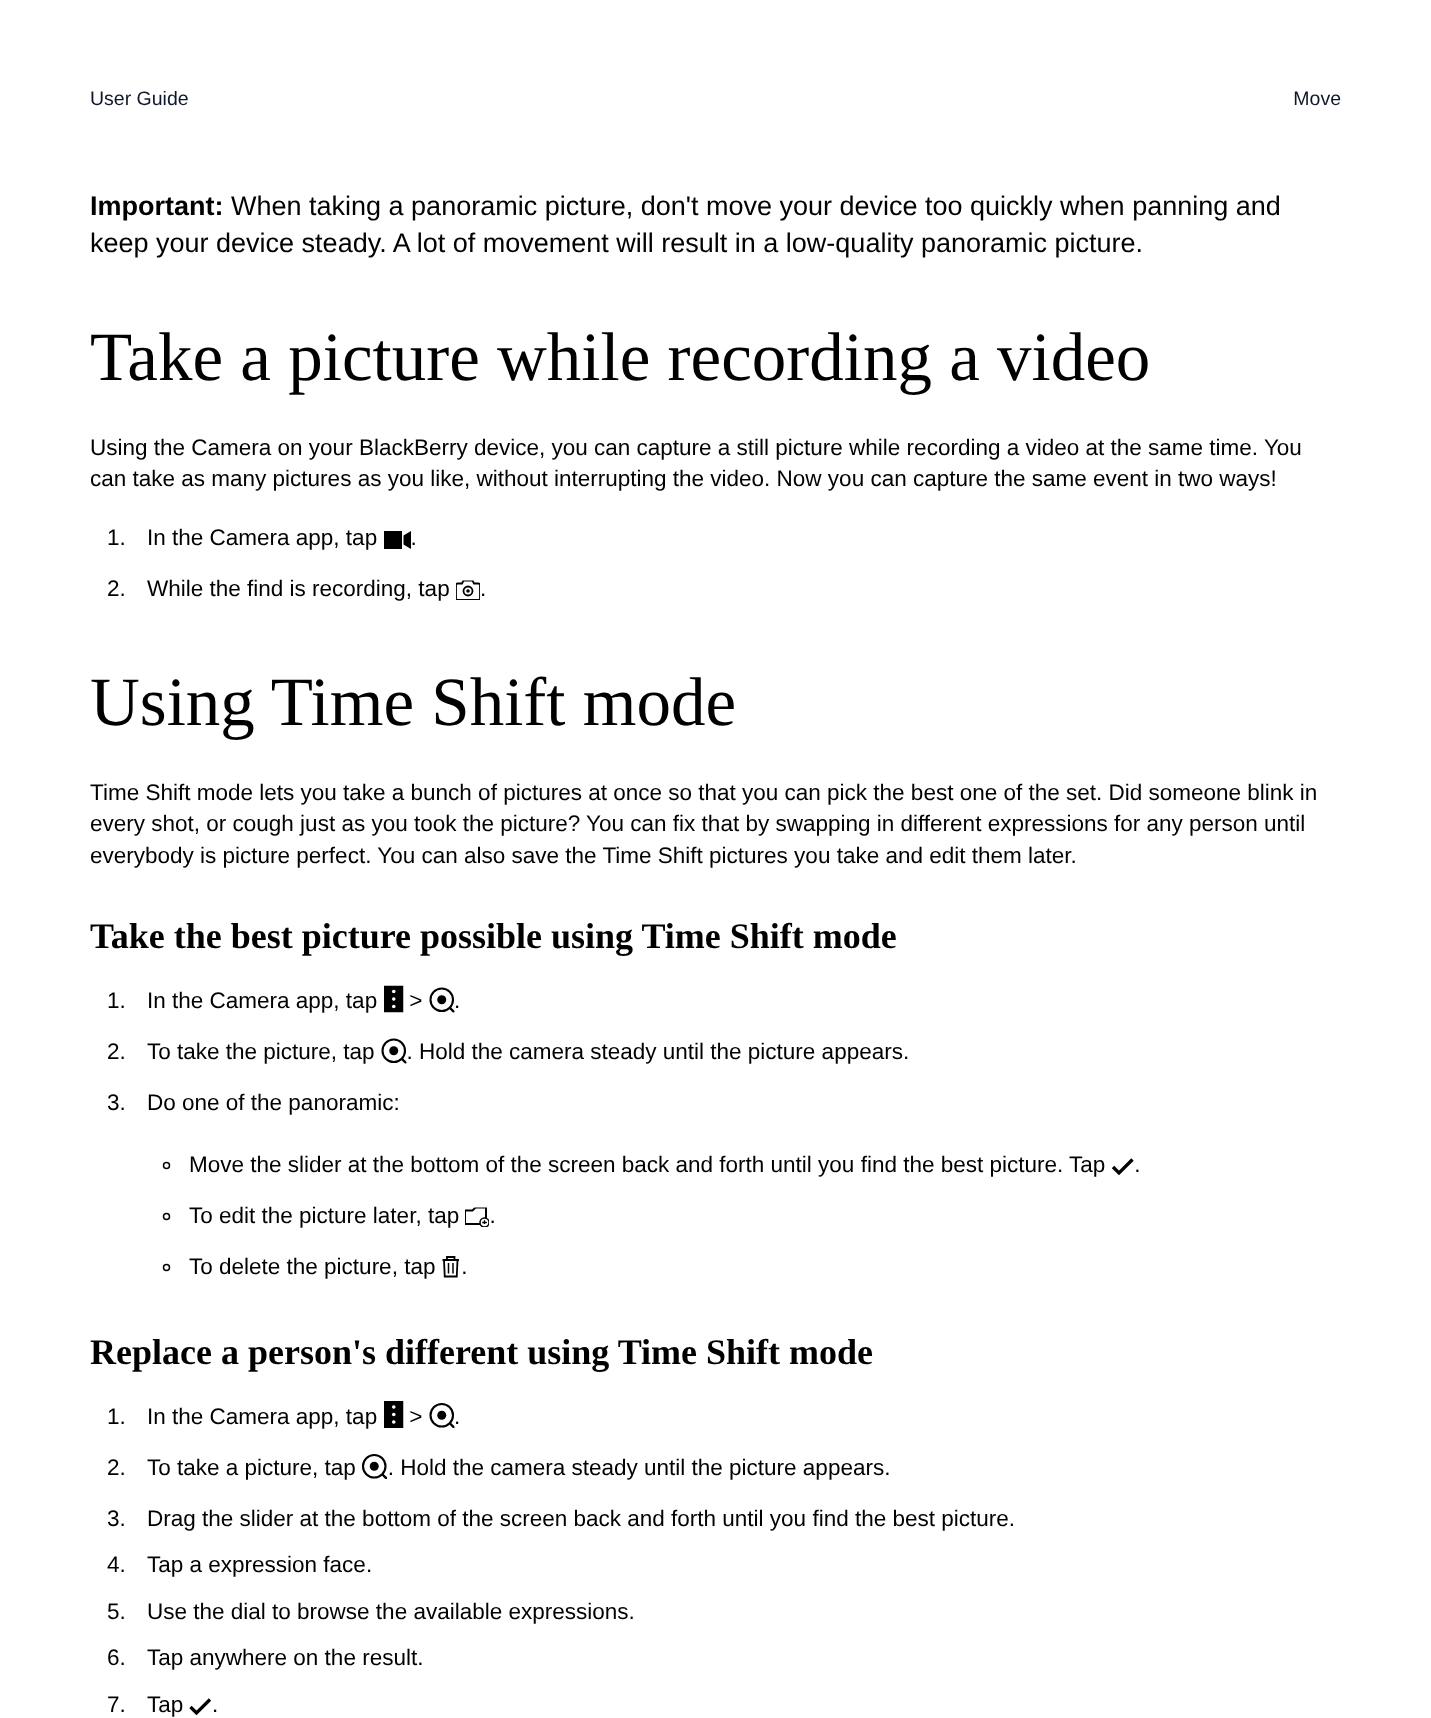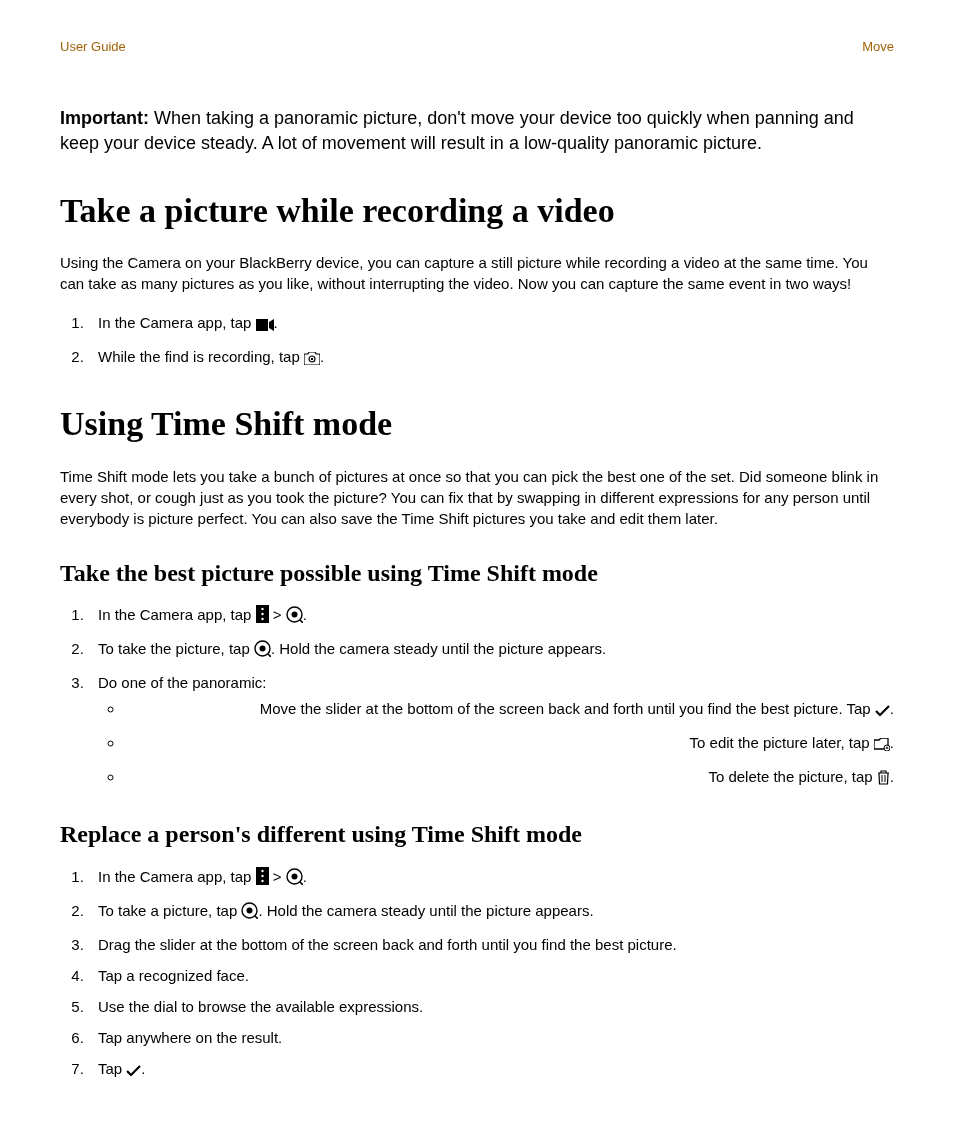--- a/index.html
+++ b/index.html
@@ -9,53 +9,53 @@
     margin: 0;
     padding: 38px 60px 30px 60px;
     width: 954px;
     box-sizing: border-box;
     line-height: 1.4;
   }
   .header-row {
     display: flex;
     justify-content: space-between;
     font-size: 13px;
-    color: #a16207;
+    color: #0f172a;
     margin-bottom: 50px;
+    margin-top: 19px;
   }
   .note-para {
     margin: 0 0 30px 0;
     font-size: 18px;
   }
   .note-para .label { font-weight: bold; }
   h1 {
     font-family: Georgia, 'Times New Roman', serif;
-    font-weight: 700;
-    font-size: 34px;
+    font-weight: 400;
+    font-size: 46px;
     margin: 30px 0 18px 0;
   }
   h2 {
     font-family: Georgia, 'Times New Roman', serif;
     font-weight: 700;
     font-size: 24px;
     margin: 28px 0 14px 0;
   }
   p { margin: 0 0 18px 0; }
   ol {
     margin: 0 0 10px 0;
     padding-left: 28px;
   }
   ol li {
     padding-left: 10px;
     margin-bottom: 10px;
   }
   ul {
-    margin: 5px 0 0 0;
+    margin: 20px 0 0 0;
     padding-left: 26px;
-    text-align: right;
   }
   ul li {
     margin-bottom: 10px;
     padding-left: 2px;
   }
   .page-num {
     margin-top: 70px;
     font-size: 14px;
   }
   .icon {
@@ -158,21 +158,21 @@
         </svg></span><span>.</span>
   </li>
   <li>
     <span>To take a picture, tap </span><span class="icon"><svg width="17" height="17" viewBox="0 0 17 17">
           <circle cx="8.5" cy="8.5" r="7.5" fill="none" stroke="#000" stroke-width="1.4"></circle>
           <circle cx="8.5" cy="8.5" r="3" fill="#000"></circle>
           <path d="M14 14 L17 17" stroke="#000" stroke-width="1.6"></path>
         </svg></span><span>. Hold the camera steady until the picture appears.</span>
   </li>
   <li>Drag the slider at the bottom of the screen back and forth until you find the best picture.</li>
-  <li>Tap a recognized face.</li>
+  <li>Tap a expression face.</li>
   <li>Use the dial to browse the available expressions.</li>
   <li>Tap anywhere on the result.</li>
   <li>
     <span>Tap </span><span class="icon"><svg width="15" height="12" viewBox="0 0 15 12">
           <path d="M1 6 L5 10 L14 1" fill="none" stroke="#000" stroke-width="2.2"></path>
         </svg></span><span>.</span>
   </li>
 </ol>
 
 <div class="page-num">94</div>

